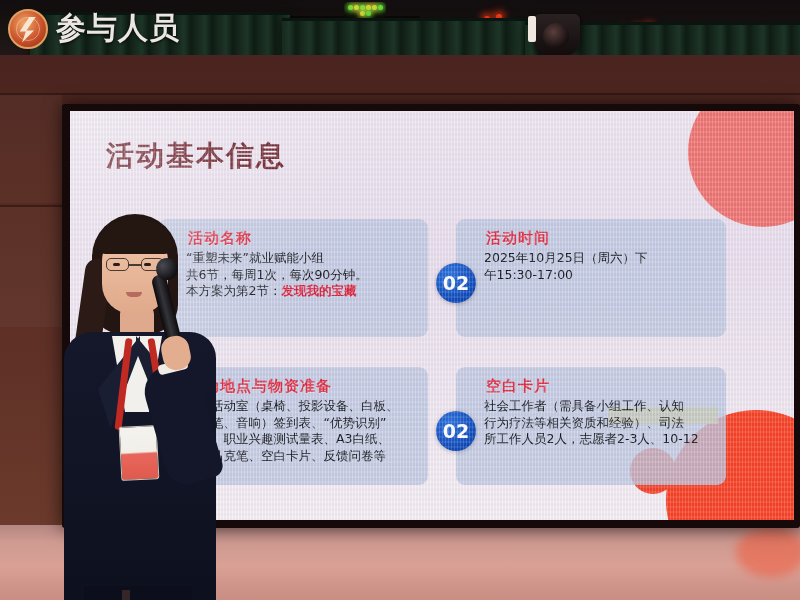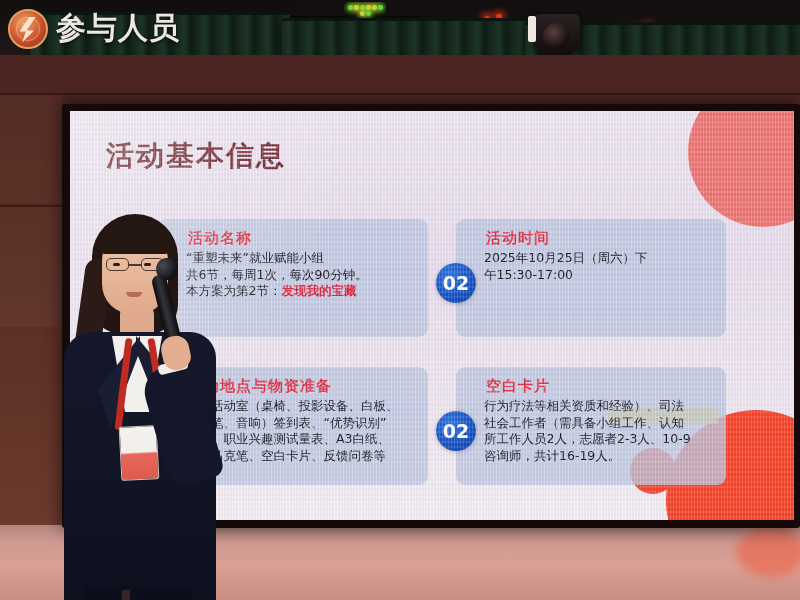--- a/index.html
+++ b/index.html
@@ -307,24 +307,23 @@
               <div class="ln"><span>白板笔、音响）签到表、“优势识别”</span></div>
               <div class="ln"><span>卡片、职业兴趣测试量表、A3白纸、</span></div>
               <div class="ln"><span>彩色马克笔、空白卡片、反馈问卷等</span></div>
             </div>
           </div>
 
           <div class="card right">
             <div class="badge">02</div>
             <div class="card-title">空白卡片</div>
             <div class="card-body">
+              <div class="ln"><span>社会工作者（需具备小组工作、认知</span></div>
               <div class="ln"><span>行为疗法等相关资质和经验）、司法</span></div>
-              <div class="ln"><span>社会工作者（需具备小组工作、认知</span></div>
-              <div class="ln"><span>所工作人员2人，志愿者2-3人、10-9</span></div>
-              <div class="ln"><span>咨询师，共计16-19人。</span></div>
+              <div class="ln"><span>所工作人员2人，志愿者2-3人、10-12</span></div>
             </div>
           </div>
         </div>
 
       </div>
 
       <div class="glare"></div>
     </div>
   </div>
 

